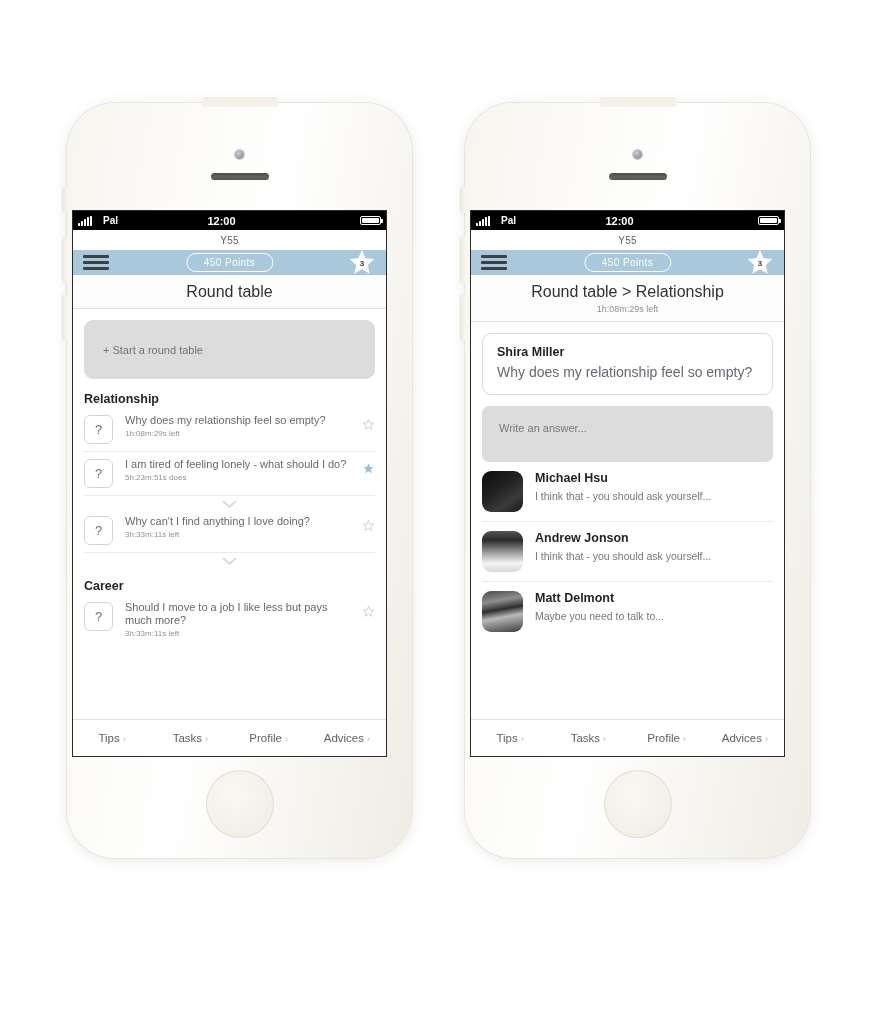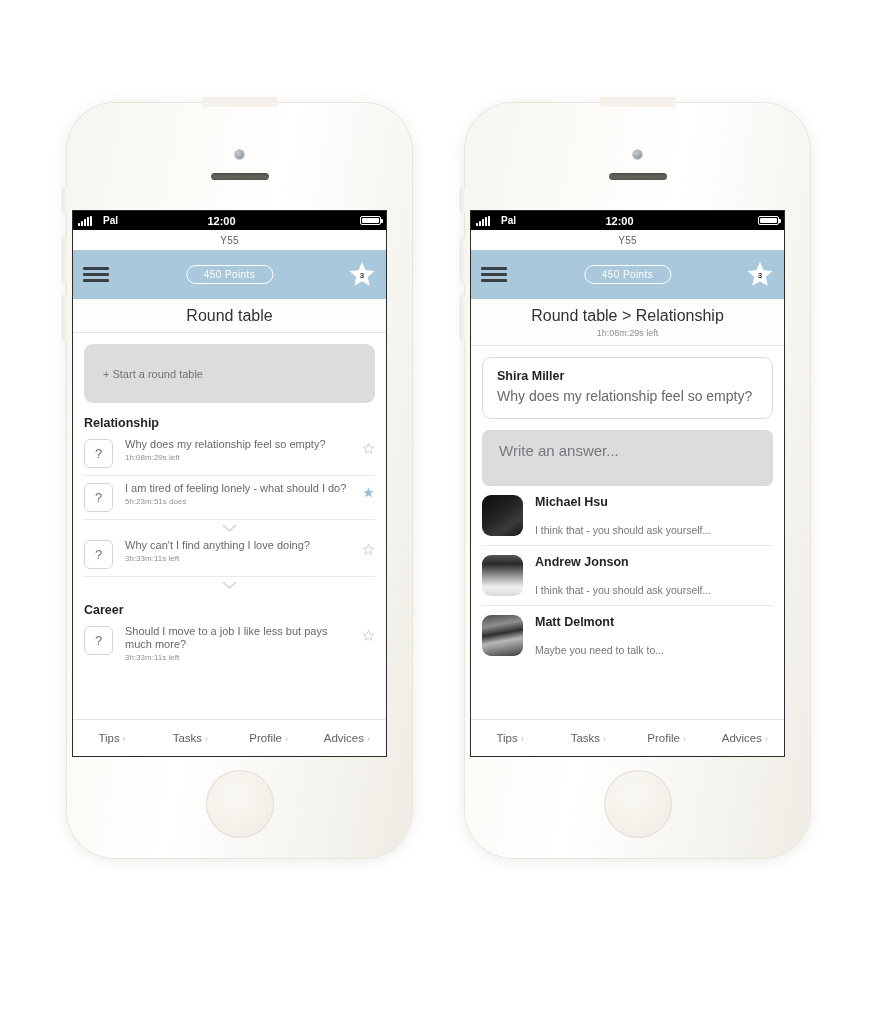--- a/index.html
+++ b/index.html
@@ -172,21 +172,21 @@
     flex: 0 0 auto;
   }
   .brand-bar span {
     font-size: 10px;
     color: #5a5f66;
     letter-spacing: 0.2px;
   }
 
   
   .nav-bar {
-    height: 49px;
+    height: 25px;
     background: #a9c8dc;
     display: flex;
     align-items: center;
     padding: 0 10px;
     flex: 0 0 auto;
     position: relative;
   }
   .hamburger {
     display: flex;
     flex-direction: column;
@@ -351,21 +351,21 @@
   }
   .answer-box {
     margin-top: 11px;
     height: 56px;
     background: #dcdcdc;
     border-radius: 7px;
     padding: 12px 0 0 17px;
     box-sizing: border-box;
   }
   .answer-box span {
-    font-size: 15px;
+    font-size: 11px;
     color: #74797e;
   }
   .ans-row {
     display: flex;
     align-items: flex-start;
     padding: 9px 0;
   }
   .avatar {
     flex: 0 0 auto;
     width: 41px;
@@ -377,21 +377,21 @@
   .avatar.a3 { background: linear-gradient(170deg,#4a4a4a 0%, #8e8e8e 26%, #2f2f2f 45%, #b9b9b9 62%, #3c3c3c 100%); }
   .ans-text { padding-left: 12px; min-width: 0; }
   .ans-name {
     font-size: 12.5px;
     font-weight: bold;
     color: #1f2225;
   }
   .ans-snippet {
     font-size: 10.5px;
     color: #73787e;
-    margin-top: 15px;
+    margin-top: 5px;
   }
   .ans-sep { height: 1px; background: #e8eaec; }
 
   
   .tab-bar {
     flex: 0 0 auto;
     height: 36px;
     border-top: 1px solid #dfe1e3;
     background: #ffffff;
     display: flex;

